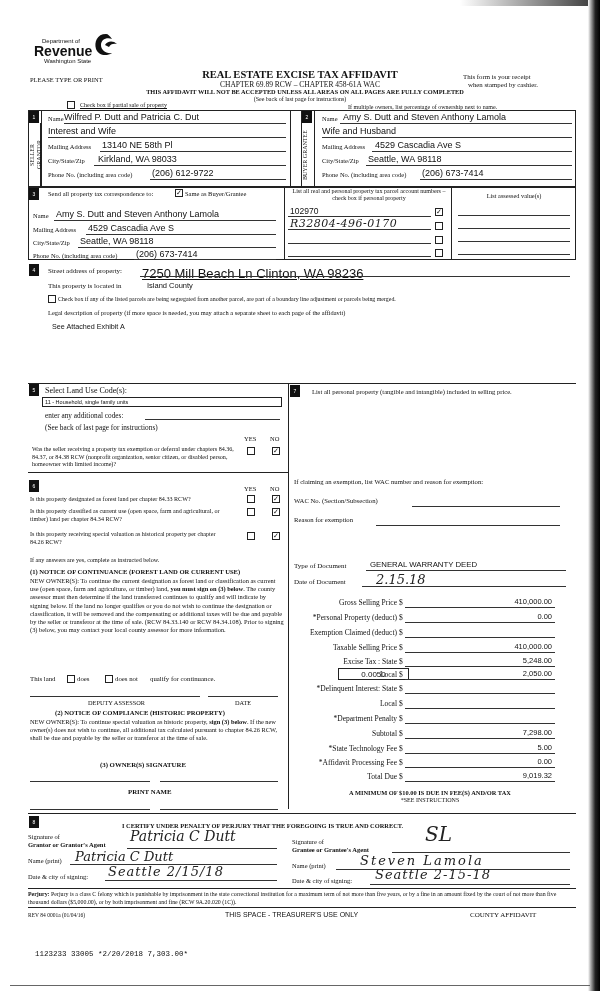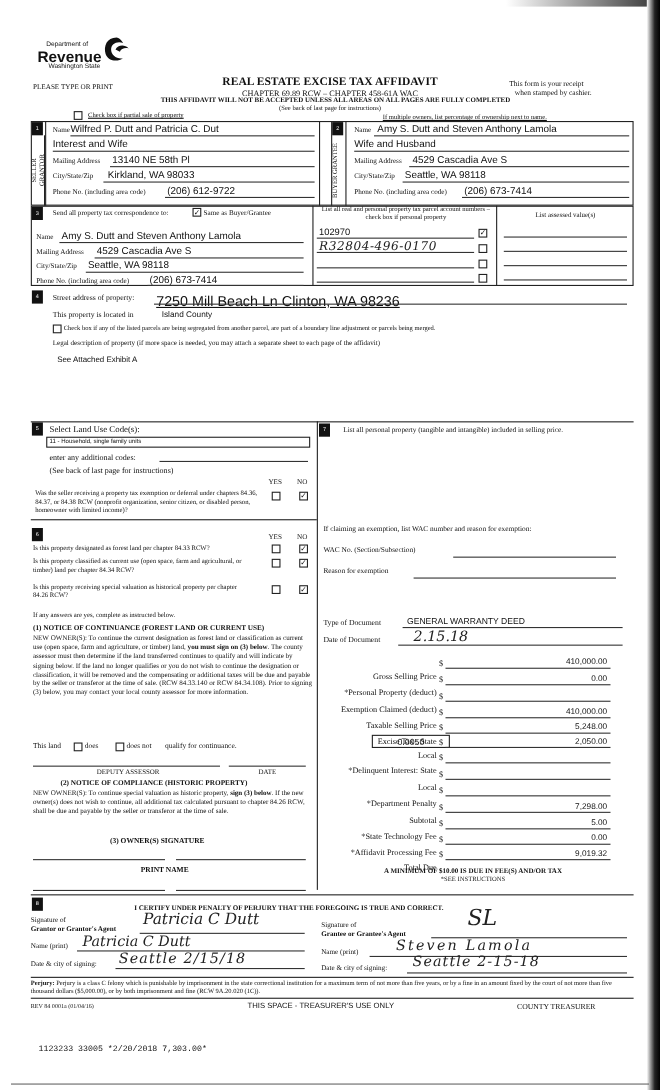--- a/index.html
+++ b/index.html
@@ -13,21 +13,21 @@
   .bold { font-weight: bold; }
   .hand { font-family: "DejaVu Serif", serif; font-style: italic; color: #222; }
   .secnum { position: absolute; width: 10px; height: 12px; background: #111; color: #fff; font-size: 5px; text-align: center; line-height: 12px; font-family: "Liberation Sans", sans-serif; }
   .line { position: absolute; border-bottom: 1px solid #333; }
   .box { position: absolute; border: 1px solid #222; }
   .cb { position: absolute; width: 8px; height: 8px; border: 1px solid #222; background: #fff; font-size: 7px; line-height: 6px; text-align: center; font-family: "DejaVu Sans", sans-serif; }
   .fill { font-family: "Liberation Sans", sans-serif; font-size: 9px; color: #111; }
   .label { font-size: 6.5px; }
   .vlabel { position: absolute; writing-mode: vertical-rl; transform: rotate(180deg); font-size: 6px; text-align: center; line-height: 7px; }
   .money-row { position: absolute; left: 290px; width: 280px; height: 14px; }
-  .money-row .ml { position: absolute; right: 173px; top: 14px; font-size: 7.5px; white-space: nowrap; }
+  .money-row .ml { position: absolute; right: 173px; top: 2px; font-size: 7.5px; white-space: nowrap; }
   .money-row .dollar { position: absolute; left: 109px; top: 2px; font-size: 7.5px; }
   .money-row .mline { position: absolute; left: 115px; width: 150px; top: 11px; border-bottom: 1px solid #333; }
   .money-row .mv { position: absolute; right: 18px; top: 1px; font-family: "Liberation Sans", sans-serif; font-size: 7.5px; }
   .para { position: absolute; font-size: 6.6px; line-height: 8.2px; }
 </style>
 </head>
 <body>
 
 <div class="page-edge-top"></div>
 <div class="page-edge"></div>
@@ -332,15 +332,15 @@
 <div class="line" style="left:336px;top:869px;width:234px;"></div>
 <div class="abs" style="left:292px;top:877px;font-size:6.5px;">Date &amp; city of signing:</div>
 <div class="abs hand" style="left:375px;top:867px;font-size:13px;letter-spacing:1px;">Seattle 2-15-18</div>
 <div class="line" style="left:370px;top:884px;width:200px;"></div>
 
 <div class="abs" style="left:28px;top:888px;width:548px;border-top:1px solid #222;"></div>
 <div class="para" style="left:28px;top:891px;width:548px;font-size:5.9px;line-height:7.8px;"><b>Perjury:</b> <span>Perjury is a class C felony which is punishable by imprisonment in the state correctional institution for a maximum term of not more than five years, or by a fine in an amount fixed by the court of not more than five thousand dollars ($5,000.00), or by both imprisonment and fine (RCW 9A.20.020 (1C)).</span></div>
 <div class="abs" style="left:28px;top:907px;width:548px;border-top:1px solid #222;"></div>
 <div class="abs" style="left:28px;top:912px;font-size:5.5px;">REV 84 0001a (01/04/16)</div>
 <div class="abs sans" style="left:225px;top:911px;font-size:7px;">THIS SPACE - TREASURER'S USE ONLY</div>
-<div class="abs" style="left:470px;top:911px;font-size:7px;">COUNTY TREASURER</div>
+<div class="abs" style="left:470px;top:911px;font-size:7px;">COUNTY AFFIDAVIT</div>
 <div class="abs mono" style="left:35px;top:950px;font-size:7.5px;">1123233 33005 *2/20/2018 7,303.00*</div>
 <div class="abs" style="left:10px;top:985px;width:580px;border-top:1px solid #666;"></div>
 
 </body></html>

